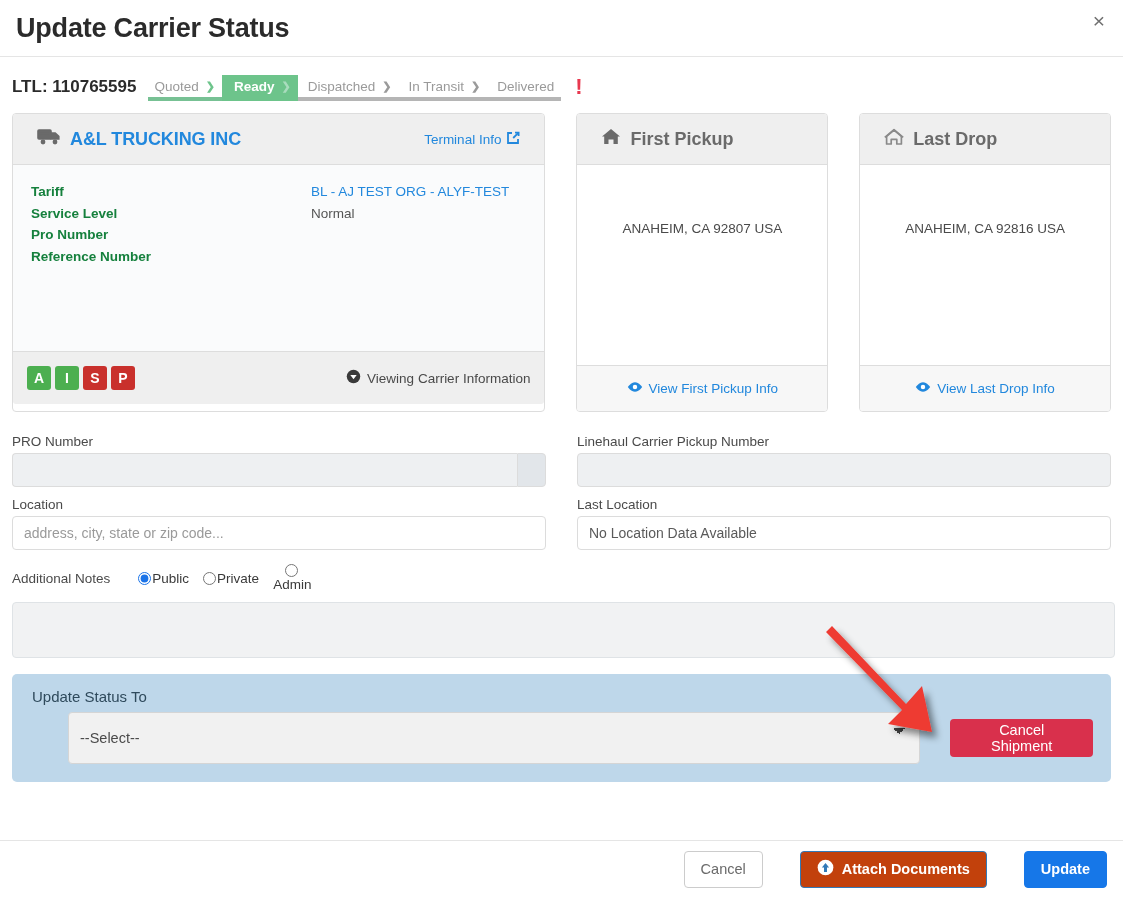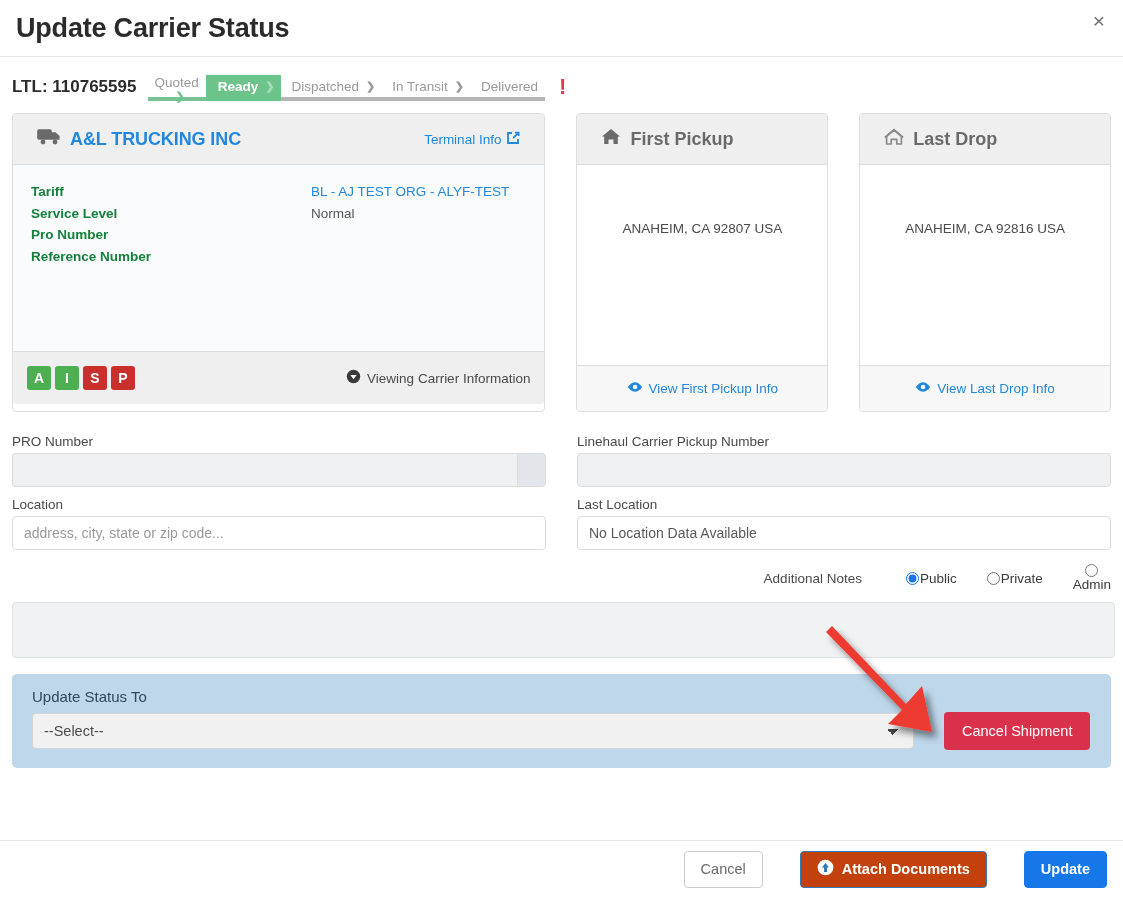--- a/index.html
+++ b/index.html
@@ -61,21 +61,21 @@
     position: relative;
     display: flex;
     align-items: center;
     padding: 0 7px 0 10px;
     font-size: 13.5px;
     color: #9a9a9a;
     height: 26px;
     border-bottom: 4px solid #b5b5b5;
     white-space: nowrap;
   }
-  .bc-step.first { padding-left: 6px; border-bottom-color: #77c194; flex-direction: column; }
+  .bc-step.first { padding-left: 6px; border-bottom-color: #77c194; }
   .bc-step.active {
     background: #6dc48b;
     color: #ffffff;
     border-bottom-color: #6dc48b;
     font-weight: bold;
     padding-left: 12px;
   }
   .bc-step .chev {
     margin-left: 7px;
     font-size: 11px;
@@ -238,23 +238,22 @@
     width: 31px;
     height: 34px;
     background: #e2e6ea;
     border: 1px solid #dcdcdc;
     border-radius: 0 4px 4px 0;
   }
 
   .notes-row {
     display: flex;
     align-items: center;
-    gap: 16px;
+    gap: 0;
     margin-top: 14px;
-    justify-content: flex-end;
   }
   .notes-label { font-size: 13.5px; color: #4a4a4a; margin-right: 28px; }
   .radio-opt {
     display: flex; align-items: center;
     font-size: 13.5px; color: #3a3a3a;
     margin-right: 14px;
     cursor: pointer;
   }
   .radio-opt:last-child { margin-right: 0; flex-direction: column; }
   .radio-opt input {
@@ -286,34 +285,35 @@
   }
   .panel-label {
     font-size: 15px;
     color: #2f4a5c;
     margin-bottom: 7px;
     display: block;
   }
   .panel-row { display: flex; align-items: center; gap: 30px; }
   .status-select {
     width: 882px;
-    height: 36px;
+    height: 52px;
     background: #f1f1f1;
     border: 1px solid #d5d5d5;
     border-radius: 4px;
     font-size: 14.5px;
     color: #4a4a4a;
     padding: 0 11px;
     font-family: "Liberation Sans", sans-serif;
     appearance: none;
     background-image: linear-gradient(45deg, transparent 50%, #444 50%), linear-gradient(135deg, #444 50%, transparent 50%);
     background-position: calc(100% - 20px) 15px, calc(100% - 14px) 15px;
     background-size: 6px 6px, 6px 6px;
     background-repeat: no-repeat;
     cursor: pointer;
+    margin-left: 36px;
   }
   .btn-cancel-ship {
     background: #d9304c;
     color: #ffffff;
     border: none;
     border-radius: 4px;
     height: 38px;
     padding: 0 18px;
     font-size: 14.5px;
     cursor: pointer;

